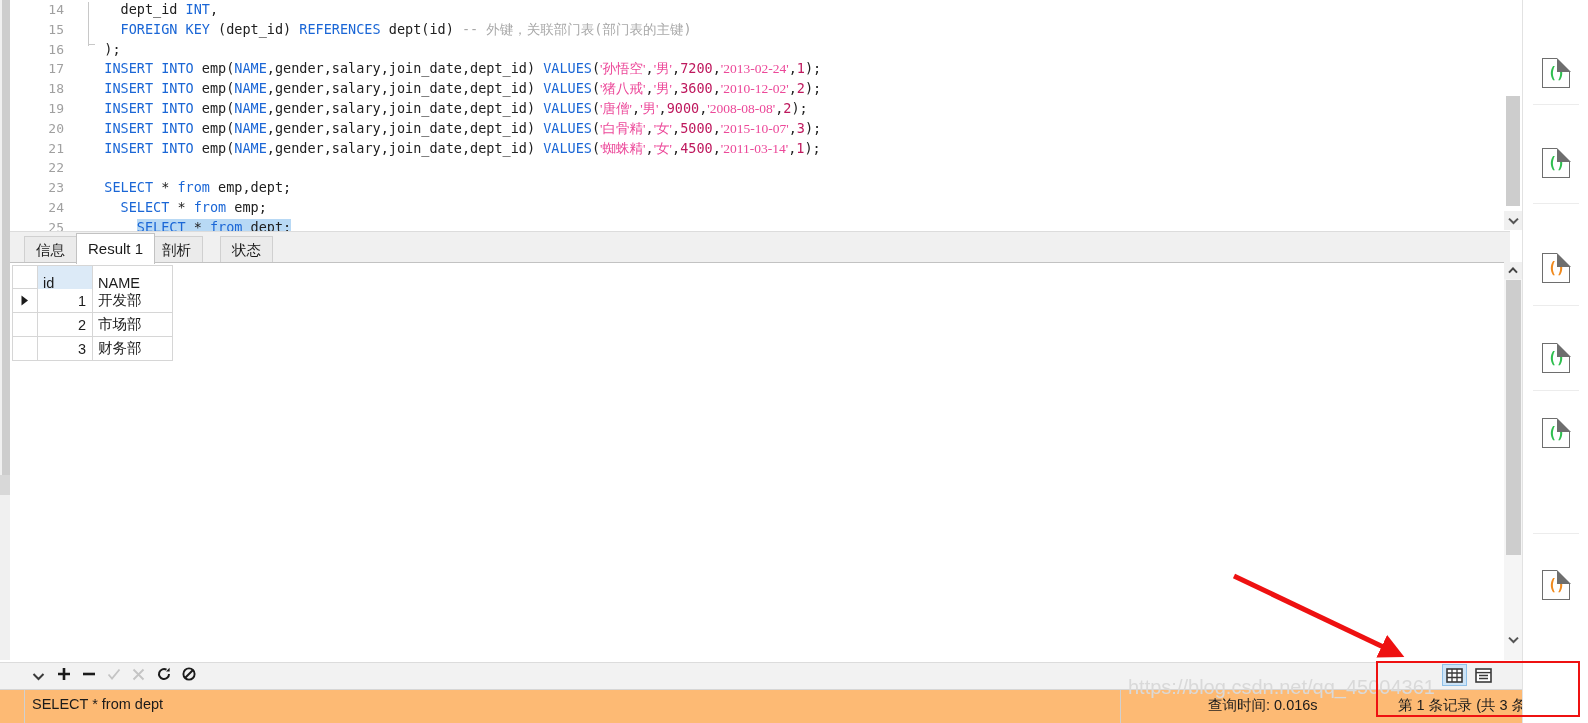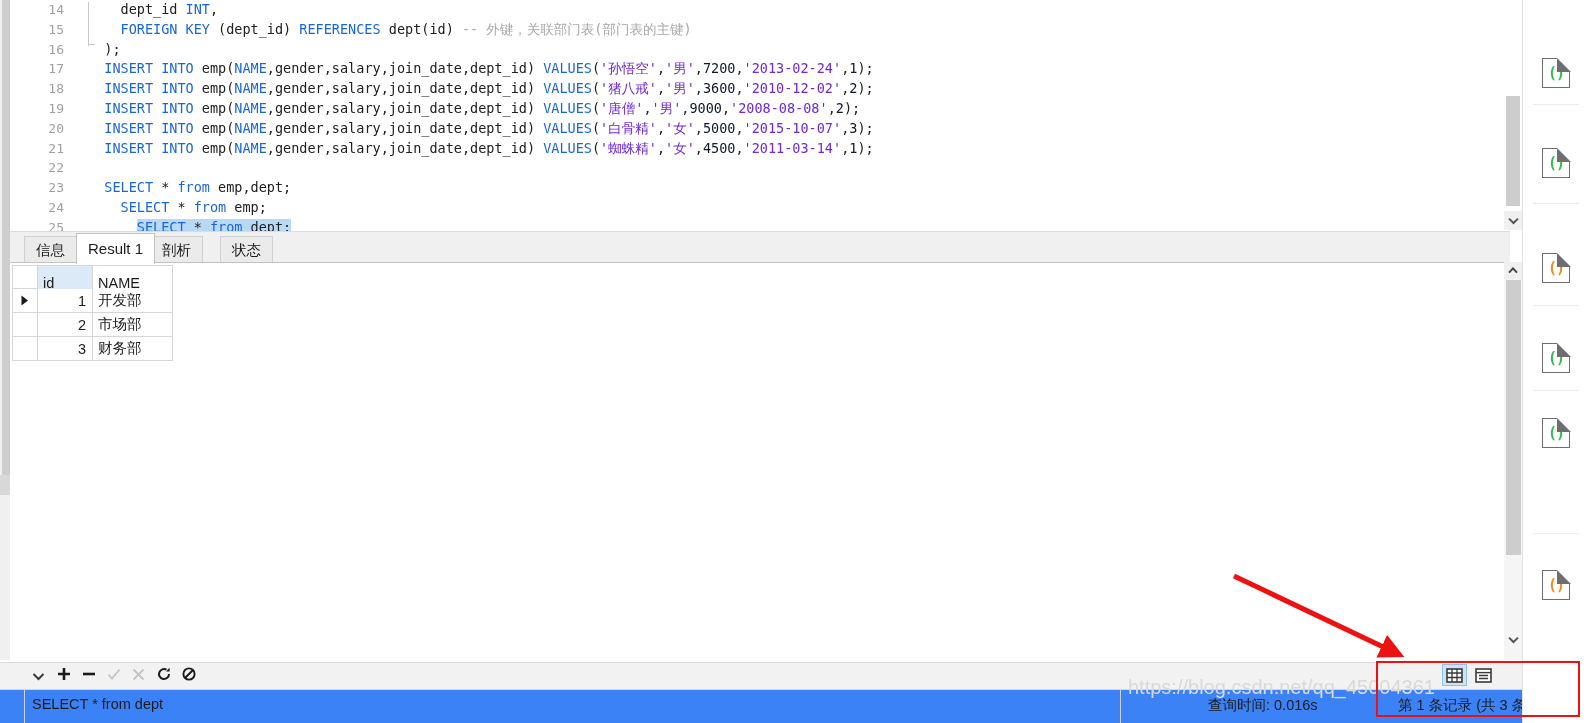--- a/index.html
+++ b/index.html
@@ -39,22 +39,22 @@
   .gutter {
     display: inline-block; width: 62px; text-align: right;
     padding-right: 8px; color: #a0a0a0; font-size: 13px;
     font-family: "DejaVu Sans Mono", "Liberation Mono", monospace;
     vertical-align: top; user-select: none; padding-left: 25px;
   }
   .fold { display: inline-block; width: 16px; text-align: center;
           color: #b4b4b4; vertical-align: top; font-size: 12px; }
   .codetext { display: inline-block; vertical-align: top; }
   .kw   { color: #1a66d6; }
-  .str  { color: #6d28d9; }
-  .num  { color: #0f172a; }
+  .str  { color: #ec4899; font-family: Liberation Serif, serif; }
+  .num  { color: #be185d; }
   .cmt  { color: #a8a8a8; }
   .pln  { color: #202020; }
   .sel  { background: #b8d9f5; }
   .caret {
     display: inline-block; width: 1px; height: 15px; background: #000;
     vertical-align: -2px; margin-right: -1px;
   }
   .fold-line {
     position: absolute; left: 78px; top: 2px;
     width: 1px; height: 44px; background: #c8c8c8;
@@ -173,21 +173,21 @@
   .vm-btn.sel { background: #cde4f7; border: 1px solid #8fc0e8; }
   .search-box {
     position: absolute; right: 0px; top: 665px;
     display: flex; align-items: center; gap: 3px;
     font-size: 14px; color: #4a4a4a; overflow: hidden; width: 60px;
   }
 
   
   .statusbar {
     position: absolute; left: 0; top: 689px; width: 1588px; height: 34px;
-    background: #3b82f6; border-top: 1px solid #d6d6d6;
+    background: #fdba74; border-top: 1px solid #d6d6d6;
     font-size: 14.5px; color: #1b1b1b;
   }
   .sb-query {
     position: absolute; left: 32px; top: 6px;
     white-space: nowrap;
   }
   .sb-sep1 { position: absolute; left: 24px; top: 0; width: 1px; height: 34px; background: #d0d0d0; }
   .sb-sep2 { position: absolute; left: 1120px; top: 0; width: 1px; height: 34px; background: #d0d0d0; }
   .sb-time { position: absolute; left: 1208px; top: 6px; white-space: nowrap; }
   .sb-rec  { position: absolute; left: 1398px; top: 6px; white-space: nowrap; }

